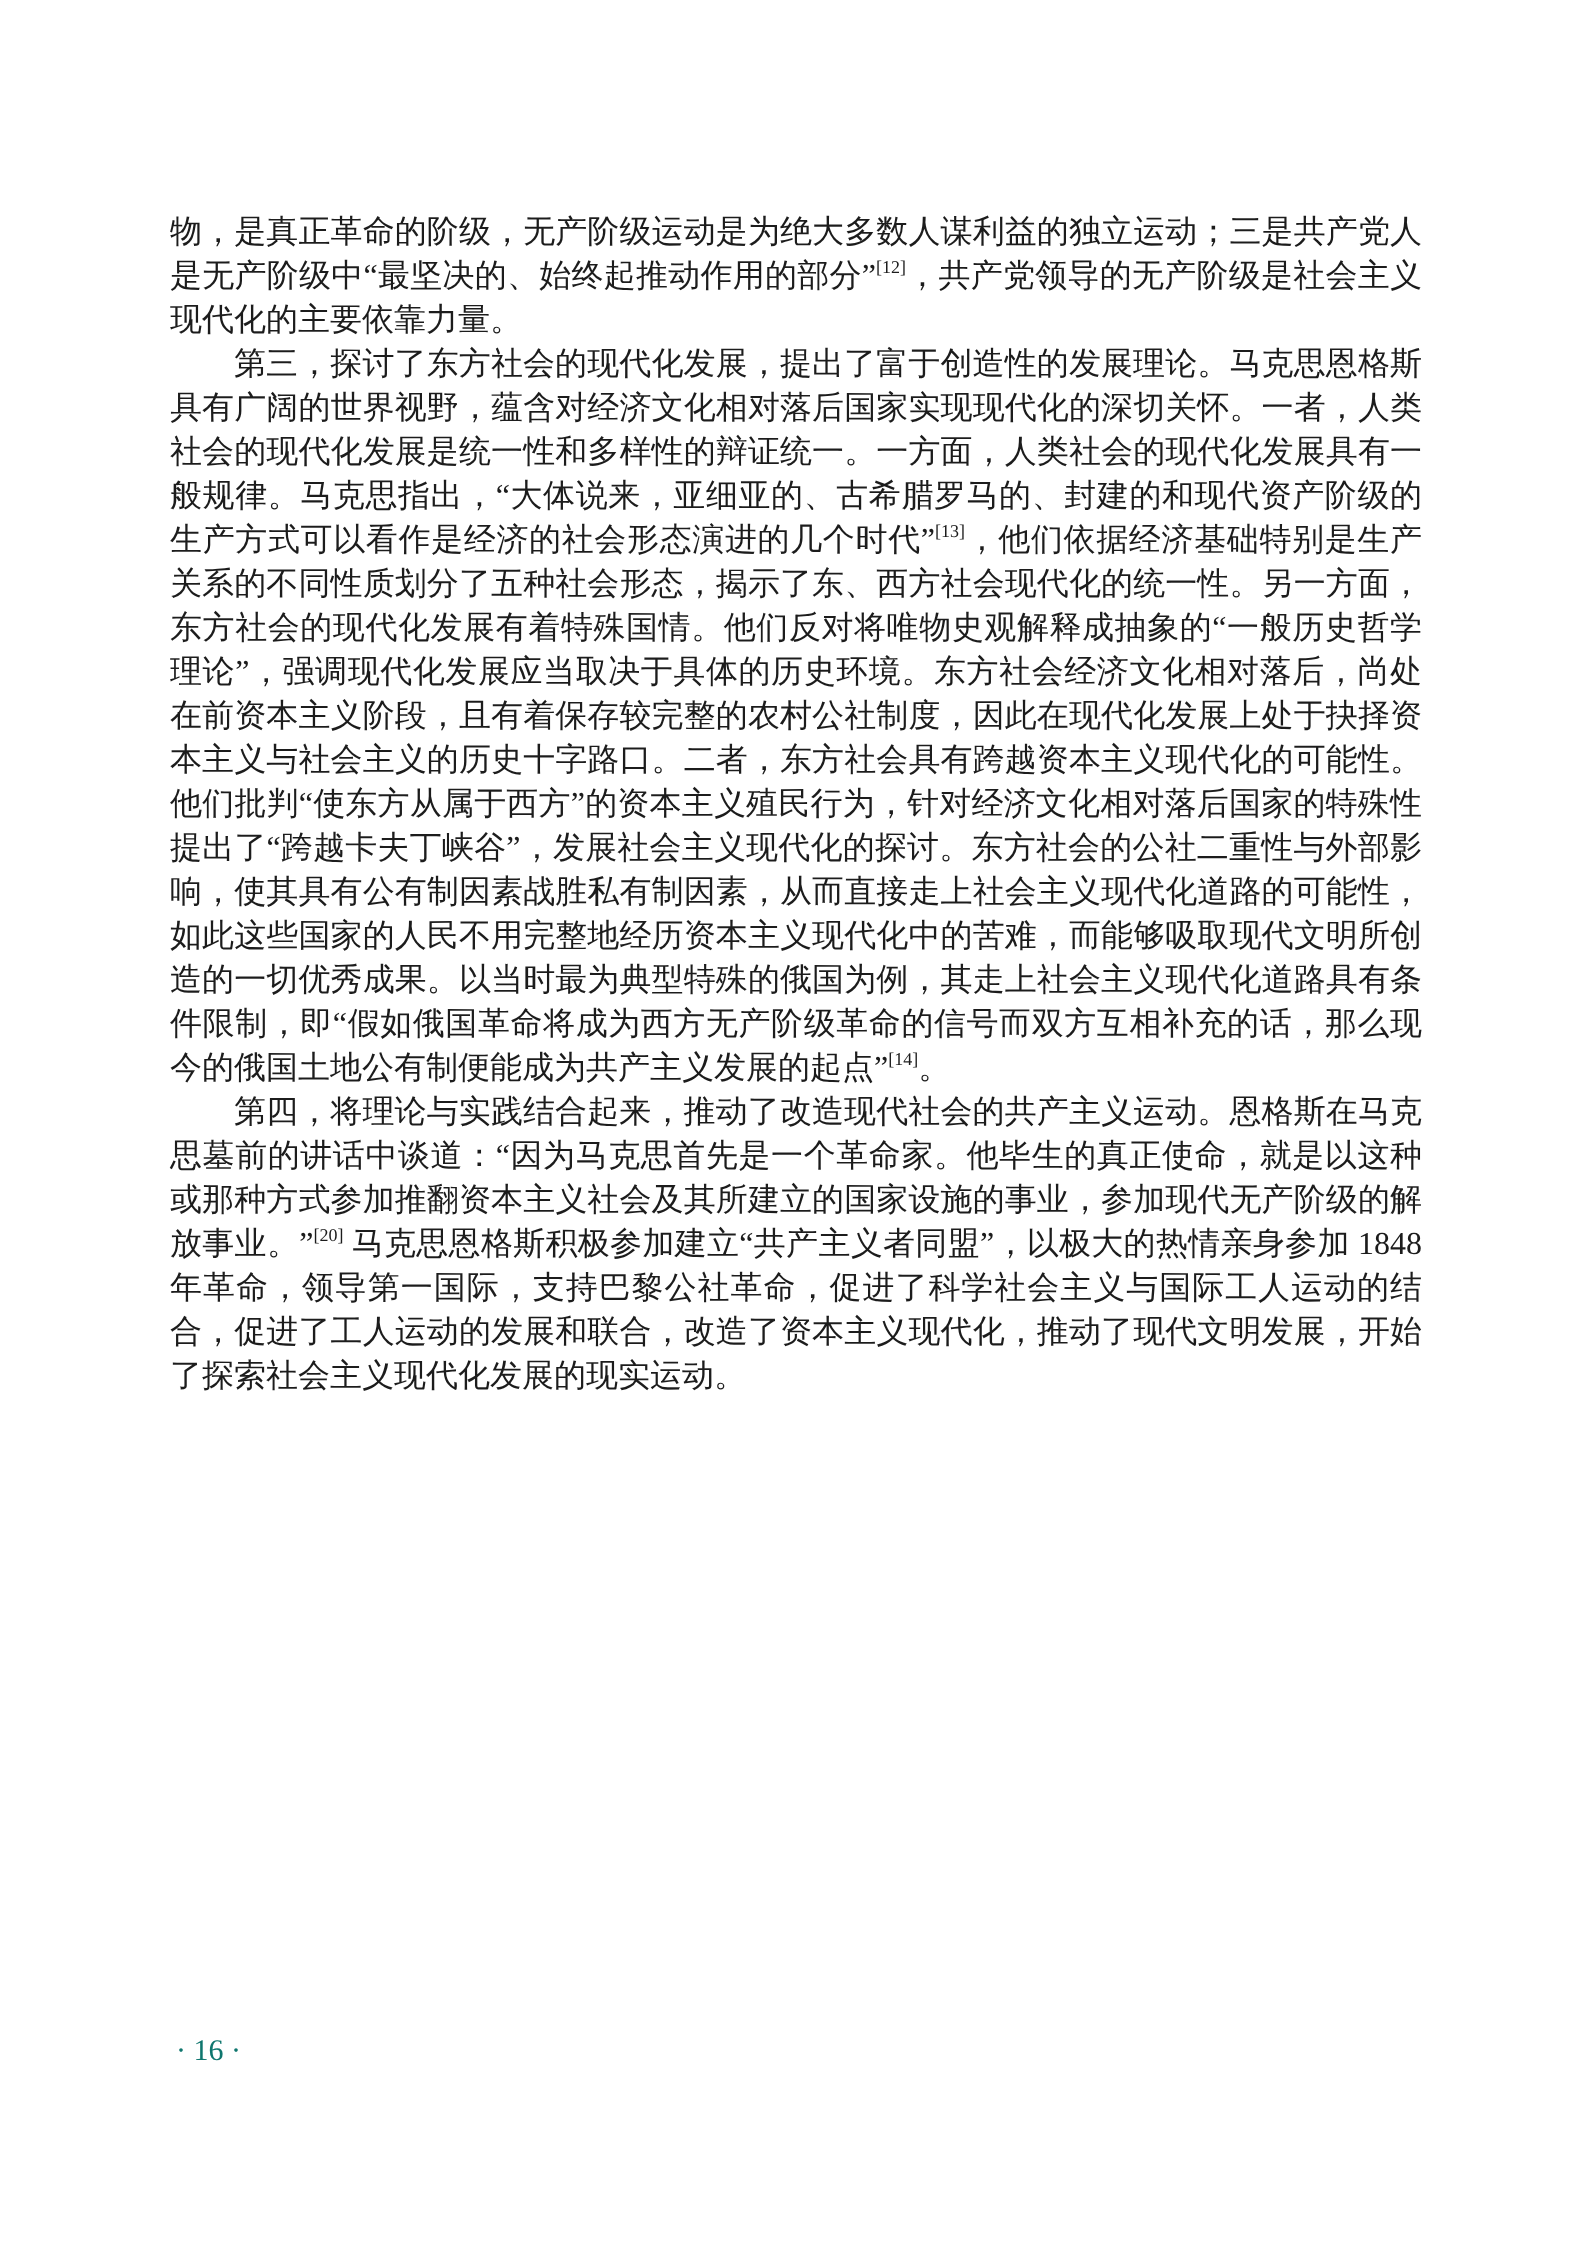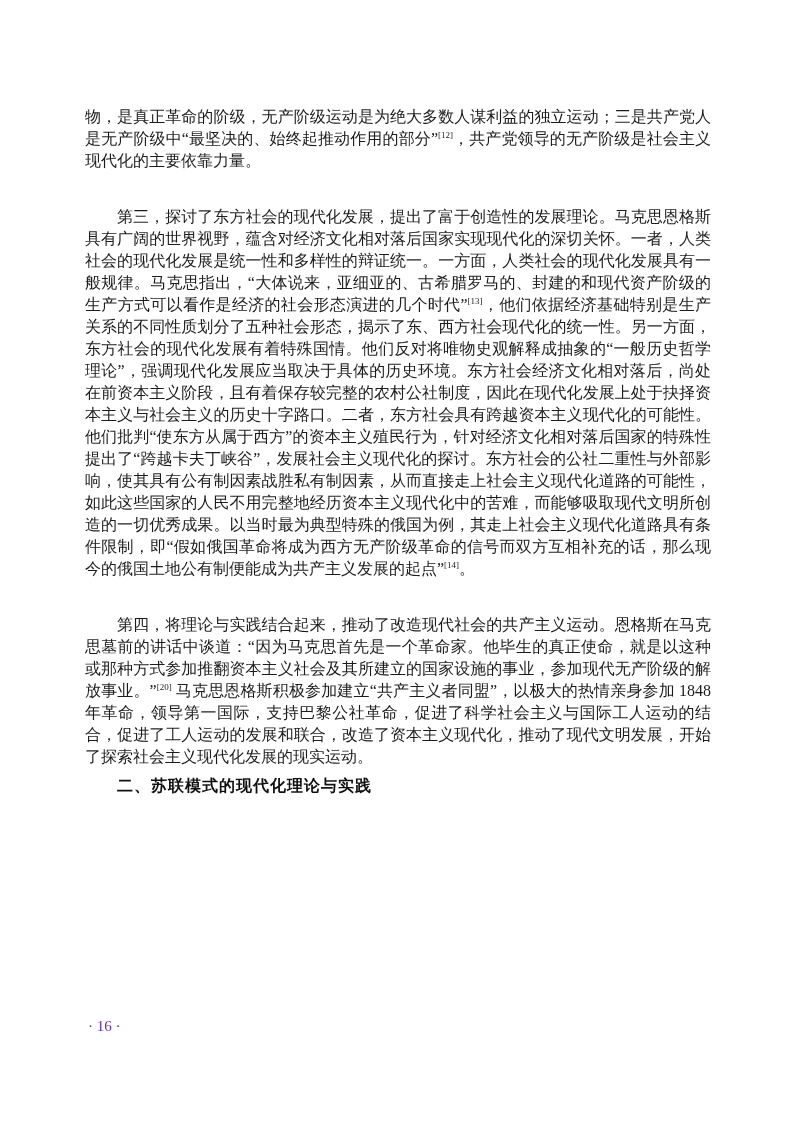--- a/index.html
+++ b/index.html
@@ -25,21 +25,20 @@
     line-height: 22px;
     text-align: justify;
     text-justify: inter-ideograph;
   }
   .para {
     margin: 0;
     padding: 0;
   }
   .para.indent {
     text-indent: 2em;
-    margin-top: 34px;
   }
   .para sup {
     font-size: 9px;
     line-height: 0;
     vertical-align: super;
     letter-spacing: 0;
   }
   .section-heading {
     margin: 7px 0 11px 0;
     font-size: 16px;
@@ -49,30 +48,29 @@
     font-family: "Liberation Sans", "DejaVu Sans", sans-serif;
     color: #111111;
     letter-spacing: 1px;
   }
   .page-number {
     position: absolute;
     left: 88px;
     top: 1016px;
     font-size: 15px;
     line-height: 20px;
-    color: #6d28d9;
+    color: #0f766e;
     font-family: "Liberation Serif", "DejaVu Serif", serif;
   }
 </style>
 </head>
 <body>
 
 <div class="page">
   <div class="text-block">
     <div>
         <p class="para">物，是真正革命的阶级，无产阶级运动是为绝大多数人谋利益的独立运动；三是共产党人是无产阶级中“最坚决的、始终起推动作用的部分”<sup>[12]</sup>，共产党领导的无产阶级是社会主义现代化的主要依靠力量。</p>
         <p class="para indent">第三，探讨了东方社会的现代化发展，提出了富于创造性的发展理论。马克思恩格斯具有广阔的世界视野，蕴含对经济文化相对落后国家实现现代化的深切关怀。一者，人类社会的现代化发展是统一性和多样性的辩证统一。一方面，人类社会的现代化发展具有一般规律。马克思指出，“大体说来，亚细亚的、古希腊罗马的、封建的和现代资产阶级的生产方式可以看作是经济的社会形态演进的几个时代”<sup>[13]</sup>，他们依据经济基础特别是生产关系的不同性质划分了五种社会形态，揭示了东、西方社会现代化的统一性。另一方面，东方社会的现代化发展有着特殊国情。他们反对将唯物史观解释成抽象的“一般历史哲学理论”，强调现代化发展应当取决于具体的历史环境。东方社会经济文化相对落后，尚处在前资本主义阶段，且有着保存较完整的农村公社制度，因此在现代化发展上处于抉择资本主义与社会主义的历史十字路口。二者，东方社会具有跨越资本主义现代化的可能性。他们批判“使东方从属于西方”的资本主义殖民行为，针对经济文化相对落后国家的特殊性提出了“跨越卡夫丁峡谷”，发展社会主义现代化的探讨。东方社会的公社二重性与外部影响，使其具有公有制因素战胜私有制因素，从而直接走上社会主义现代化道路的可能性，如此这些国家的人民不用完整地经历资本主义现代化中的苦难，而能够吸取现代文明所创造的一切优秀成果。以当时最为典型特殊的俄国为例，其走上社会主义现代化道路具有条件限制，即“假如俄国革命将成为西方无产阶级革命的信号而双方互相补充的话，那么现今的俄国土地公有制便能成为共产主义发展的起点”<sup>[14]</sup>。</p>
         <p class="para indent">第四，将理论与实践结合起来，推动了改造现代社会的共产主义运动。恩格斯在马克思墓前的讲话中谈道：“因为马克思首先是一个革命家。他毕生的真正使命，就是以这种或那种方式参加推翻资本主义社会及其所建立的国家设施的事业，参加现代无产阶级的解放事业。”<sup>[20]</sup> 马克思恩格斯积极参加建立“共产主义者同盟”，以极大的热情亲身参加 1848 年革命，领导第一国际，支持巴黎公社革命，促进了科学社会主义与国际工人运动的结合，促进了工人运动的发展和联合，改造了资本主义现代化，推动了现代文明发展，开始了探索社会主义现代化发展的现实运动。</p>
       </div>
-    <h2 class="section-heading">二、苏联模式的现代化理论与实践</h2>
   </div>
   <div class="page-number">· 16 ·</div>
 </div>
 
 </body></html>

